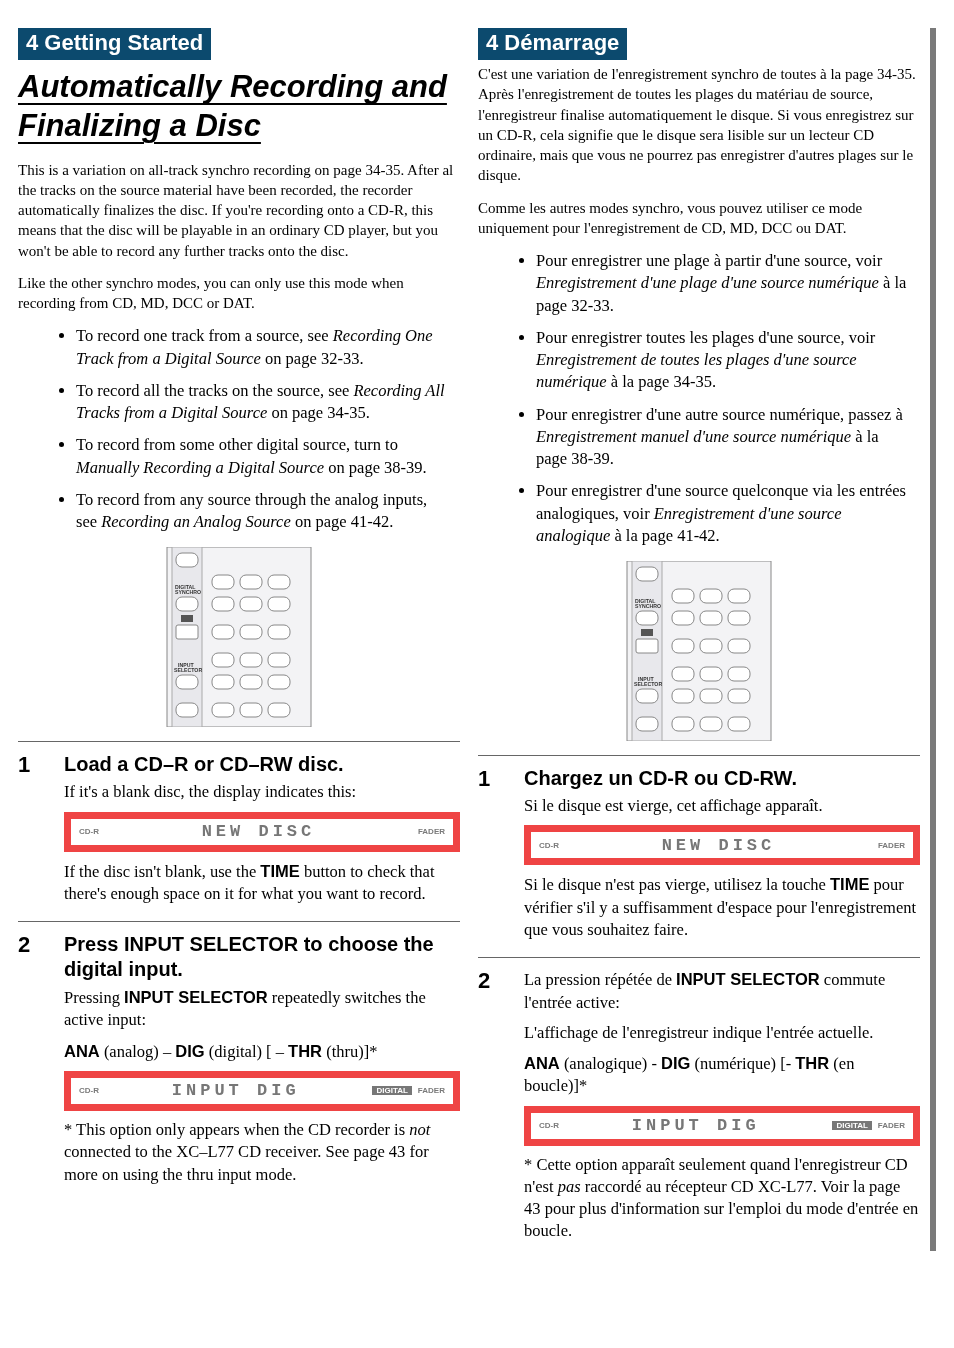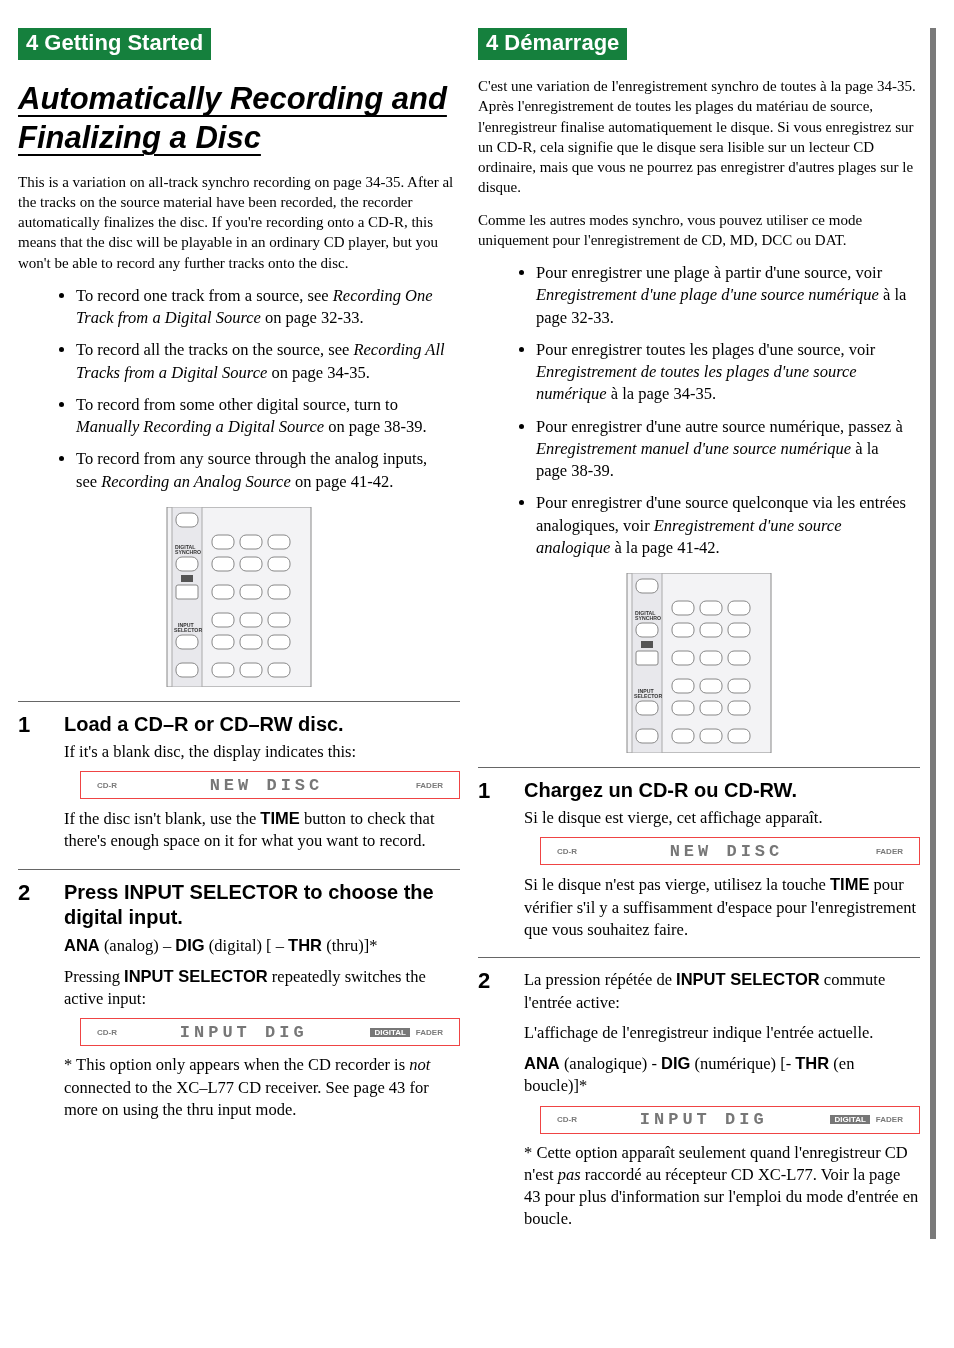--- a/index.html
+++ b/index.html
@@ -20,28 +20,28 @@
   }
   .col {
     flex: 1;
     min-width: 0;
   }
   .col-right {
     border-right: 6px solid #7a7a7a;
     padding-right: 10px;
   }
   .chapter {
-    background: #15803d;
+    background: #0c4a6e;
     color: #fff;
     font-weight: bold;
     font-family: Arial, Helvetica, sans-serif;
     font-size: 22px;
     padding: 2px 8px 4px 8px;
     display: inline-block;
-    margin-bottom: 16px;
+    margin-bottom: 4px;
   }
   h1.main {
     font-family: Arial, Helvetica, sans-serif;
     font-weight: bold;
     font-size: 31px;
     line-height: 1.25;
     margin: 4px 0 14px 0;
     text-decoration: underline;
     text-underline-offset: 6px;
     text-decoration-thickness: 2px;
@@ -95,24 +95,24 @@
   }
   .bold-sans {
     font-family: Arial, Helvetica, sans-serif;
     font-weight: bold;
   }
   em { font-style: italic; }
   .disp {
     display: flex;
     align-items: center;
     justify-content: space-between;
-    border: 1px solid #ef4444;
+    border: 7px solid #ef4444;
     background: #fff;
-    padding: 2px 16px;
-    margin: 4px 0 8px 16px;
+    padding: 2px 8px;
+    margin: 4px 0 8px 0;
     height: 22px;
     color: #7a7a7a;
   }
   .disp .l {
     font-family: Arial, Helvetica, sans-serif;
     font-size: 8px;
     font-weight: bold;
   }
   .disp .c {
     font-family: 'Courier New', monospace;
@@ -144,20 +144,21 @@
 </head>
 <body>
 
 <div class="page">
 <div class="columns">
 
   <div class="col">
     <div class="chapter">4 Getting Started</div>
     <h1 class="main">Automatically Recording and Finalizing a Disc</h1>
     <p class="body">This is a variation on all-track synchro recording on page 34-35. After al the tracks on the source material have been recorded, the recorder automatically finalizes the disc. If you're recording onto a CD-R, this means that the disc will be playable in an ordinary CD player, but you won't be able to record any further tracks onto the disc.</p>
+    <p class="body">Like the other synchro modes, you can only use this mode when recording from CD, MD, DCC or DAT.</p>
     <ul class="bullets">
       <li><span>To record one track from a source, see </span><em>Recording One Track from a Digital Source</em><span> on page 32-33.</span></li>
       <li><span>To record all the tracks on the source, see </span><em>Recording All Tracks from a Digital Source</em><span> on page 34-35.</span></li>
       <li><span>To record from some other digital source, turn to </span><em>Manually Recording a Digital Source</em><span> on page 38-39.</span></li>
       <li><span>To record from any source through the analog inputs, see </span><em>Recording an Analog Source</em><span> on page 41-42.</span></li>
     </ul>
 
     <div class="remote">
       <svg viewBox="0 0 150 180" width="150" height="180">
         <rect x="3" y="0" width="144" height="180" fill="#f3f3f5" stroke="#888"></rect>
@@ -208,24 +209,24 @@
           <span>If the disc isn't blank, use the </span><span class="bold-sans">TIME</span><span> button to check that there's enough space on it for what you want to record.</span>
         </p>
       </div>
     </div>
 
     <div class="step">
       <div class="step-no">2</div>
       <div class="step-body">
         <div class="step-title">Press INPUT SELECTOR to choose the digital input.</div>
         <p class="step-text">
+          <span>Pressing </span><span class="bold-sans">INPUT SELECTOR</span><span> repeatedly switches the active input:</span>
+        </p>
+        <p class="step-text">
           <span class="bold-sans">ANA</span><span> (analog) – </span><span class="bold-sans">DIG</span><span> (digital)  [ – </span><span class="bold-sans">THR</span><span> (thru)]*</span>
-        </p>
-        <p class="step-text">
-          <span>Pressing </span><span class="bold-sans">INPUT SELECTOR</span><span> repeatedly switches the active input:</span>
         </p>
         <div class="disp">
           <span class="l">CD-R</span>
           <span class="c">INPUT DIG</span>
           <span class="r">
                 <span class="dig">DIGITAL</span>
                 <span>FADER</span>
               </span>
         </div>
         <p class="step-text">

